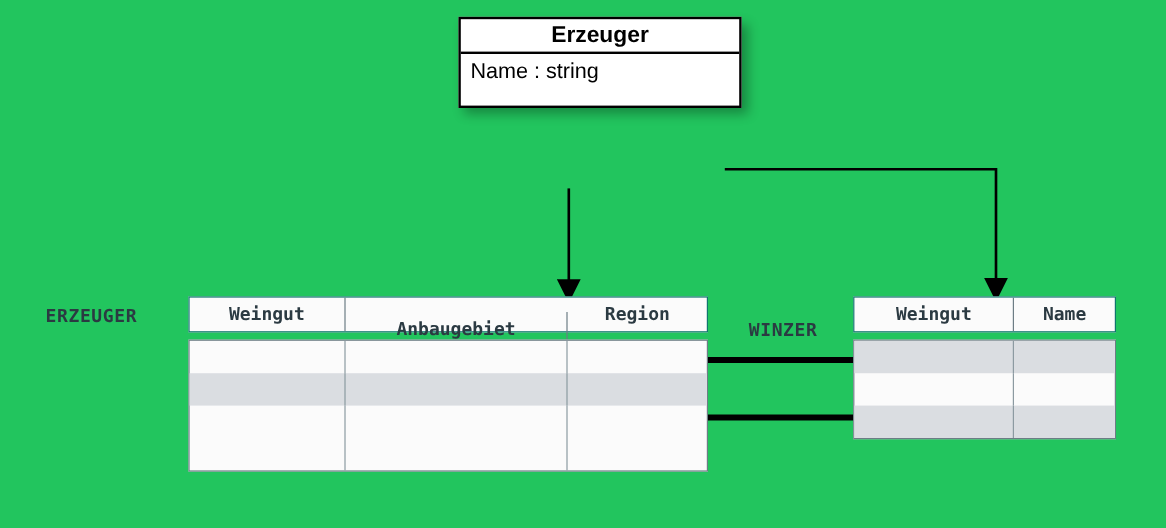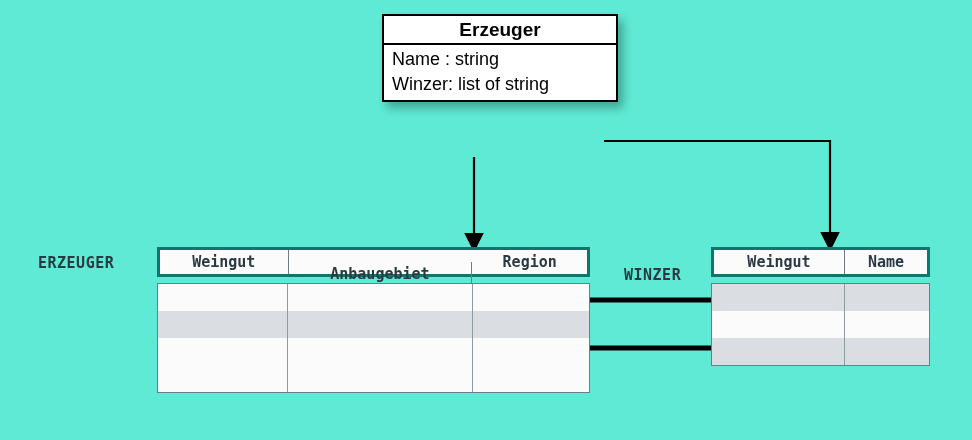--- a/index.html
+++ b/index.html
@@ -4,21 +4,21 @@
 <style>
   html, body {
     margin: 0;
     padding: 0;
     background: #f7f7f7;
   }
   #canvas {
     position: relative;
     width: 972px;
     height: 440px;
-    background: #5eead4;
+    background: #22c55e;
     overflow: hidden;
     font-family: "Liberation Sans", sans-serif;
   }
 
   
   .uml-box {
     position: absolute;
     left: 382px;
     top: 14px;
     width: 236px;
@@ -30,21 +30,21 @@
   .uml-title {
     text-align: center;
     font-weight: bold;
     font-size: 19px;
     line-height: 27px;
     color: #000000;
     border-bottom: 2px solid #000000;
     font-family: "Liberation Sans", sans-serif;
   }
   .uml-attrs {
-    padding: 2px 0 3px 8px;
+    padding: 2px 0 16px 8px;
   }
   .uml-attr {
     font-size: 18px;
     line-height: 25px;
     color: #000000;
     white-space: nowrap;
     font-family: "Liberation Sans", sans-serif;
   }
 
   
@@ -62,21 +62,21 @@
     font-family: "DejaVu Sans Mono", "Liberation Mono", monospace;
     font-weight: bold;
     font-size: 15px;
     letter-spacing: 0.5px;
     color: #2b3a42;
     white-space: nowrap;
   }
   .tbl-head {
     position: absolute;
     display: flex;
-    border: 3px solid #0f766e;
+    border: 1px solid #0f766e;
     background: #fbfbfb;
     box-sizing: border-box;
     height: 30px;
   }
   .tbl-head .cell {
     display: flex;
     align-items: center;
     justify-content: center;
     font-family: "DejaVu Sans Mono", "Liberation Mono", monospace;
     font-weight: bold;
@@ -111,21 +111,20 @@
 </style>
 </head>
 <body>
 
 <div id="canvas">
 
   <div class="uml-box">
     <div class="uml-title">Erzeuger</div>
     <div class="uml-attrs">
       <div class="uml-attr">Name : string</div>
-      <div class="uml-attr">Winzer: list of string</div>
     </div>
   </div>
 
   <svg class="wire-layer" viewBox="0 0 972 440" width="972" height="440">
     <defs>
       <marker id="arrowhead" markerWidth="9" markerHeight="9" refX="1.5" refY="4.5" orient="auto" markerUnits="strokeWidth">
         <path d="M0,0 L9,4.5 L0,9 z" fill="#000000"></path>
       </marker>
     </defs>
 

